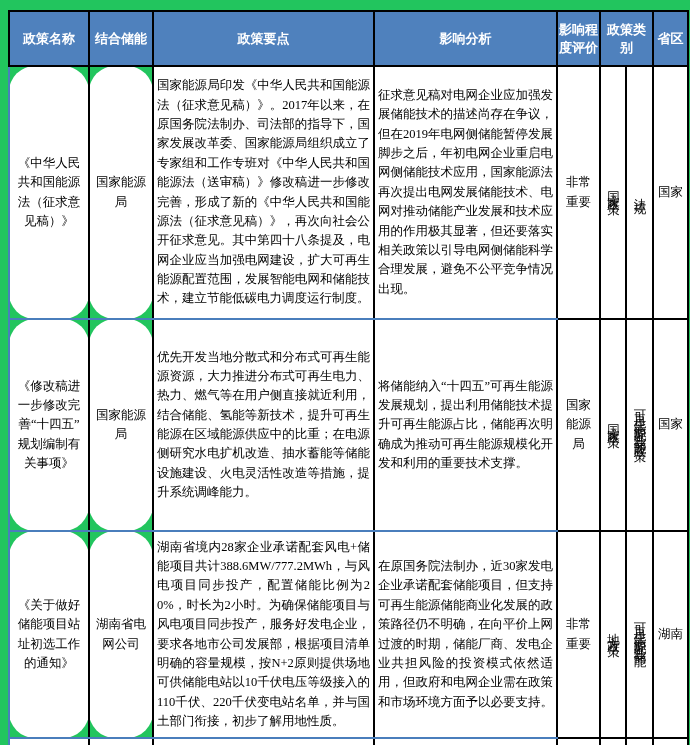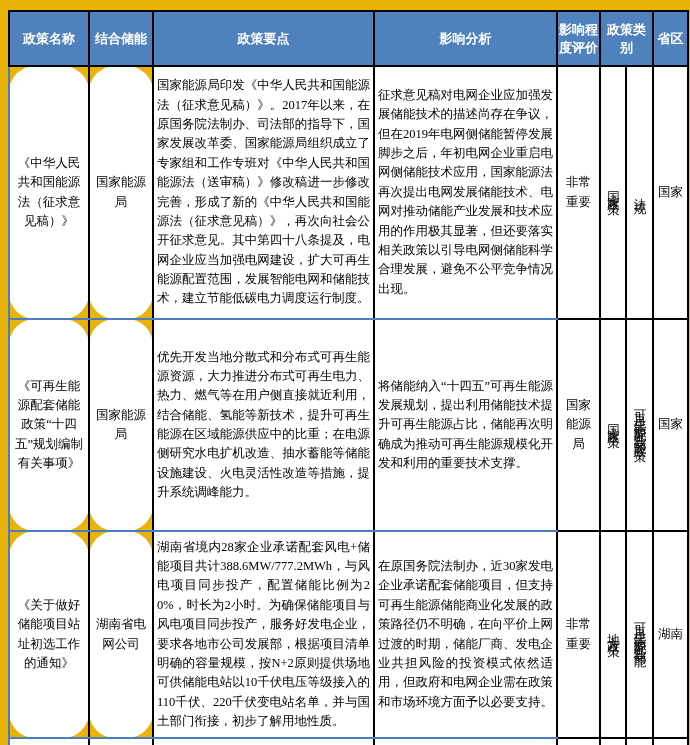--- a/index.html
+++ b/index.html
@@ -1,21 +1,21 @@
 <!DOCTYPE html>
 <html lang="zh"><head>
 <meta charset="utf-8">
 <style>
   html, body { margin: 0; padding: 0; background: #ffffff; }
   .page {
     position: relative;
     width: 690px;
     height: 745px;
     overflow: hidden;
-    background: #eab308;
+    background: #22c55e;
     font-family: "Liberation Serif", "DejaVu Serif", serif;
   }
   table.policy {
     position: absolute;
     left: 8px;
     top: 10px;
     width: 679px;
     border-collapse: collapse;
     table-layout: fixed;
   }
@@ -102,21 +102,21 @@
         <td class="c-name blue-sep">《中华人民共和国能源法（征求意见稿）》</td>
         <td class="c-issuer blue-sep">国家能源局</td>
         <td class="c-points blue-sep">国家能源局印发《中华人民共和国能源法（征求意见稿）》。2017年以来，在原国务院法制办、司法部的指导下，国家发展改革委、国家能源局组织成立了专家组和工作专班对《中华人民共和国能源法（送审稿）》修改稿进一步修改完善，形成了新的《中华人民共和国能源法（征求意见稿）》，再次向社会公开征求意见。其中第四十八条提及，电网企业应当加强电网建设，扩大可再生能源配置范围，发展智能电网和储能技术，建立节能低碳电力调度运行制度。</td>
         <td class="c-analysis blue-sep">征求意见稿对电网企业应加强发展储能技术的描述尚存在争议，但在2019年电网侧储能暂停发展脚步之后，年初电网企业重启电网侧储能技术应用，国家能源法再次提出电网发展储能技术、电网对推动储能产业发展和技术应用的作用极其显著，但还要落实相关政策以引导电网侧储能科学合理发展，避免不公平竞争情况出现。</td>
         <td class="c-rating">非常重要</td>
         <td class="c-cat"><div class="vert">国家政策</div></td>
         <td class="c-cat"><div class="vert">法规</div></td>
         <td class="c-region">国家</td>
       </tr>
       <tr class="datarow r2">
-        <td class="c-name blue-sep">《可再生能源配套储能政策“十四五”规划编制有关事项》</td>
+        <td class="c-name blue-sep">《修改稿进一步修改完善“十四五”规划编制有关事项》</td>
         <td class="c-issuer blue-sep">国家能源局</td>
         <td class="c-points blue-sep">优先开发当地分散式和分布式可再生能源资源，大力推进分布式可再生电力、热力、燃气等在用户侧直接就近利用，结合储能、氢能等新技术，提升可再生能源在区域能源供应中的比重；在电源侧研究水电扩机改造、抽水蓄能等储能设施建设、火电灵活性改造等措施，提升系统调峰能力。</td>
         <td class="c-analysis center blue-sep">将储能纳入“十四五”可再生能源发展规划，提出利用储能技术提升可再生能源占比，储能再次明确成为推动可再生能源规模化开发和利用的重要技术支撑。</td>
         <td class="c-rating">国家能源局</td>
         <td class="c-cat"><div class="vert">国家政策</div></td>
         <td class="c-cat"><div class="vert">可再生能源配套储能政策</div></td>
         <td class="c-region">国家</td>
       </tr>
       <tr class="datarow r3">
         <td class="c-name blue-sep">《关于做好储能项目站址初选工作的通知》</td>

